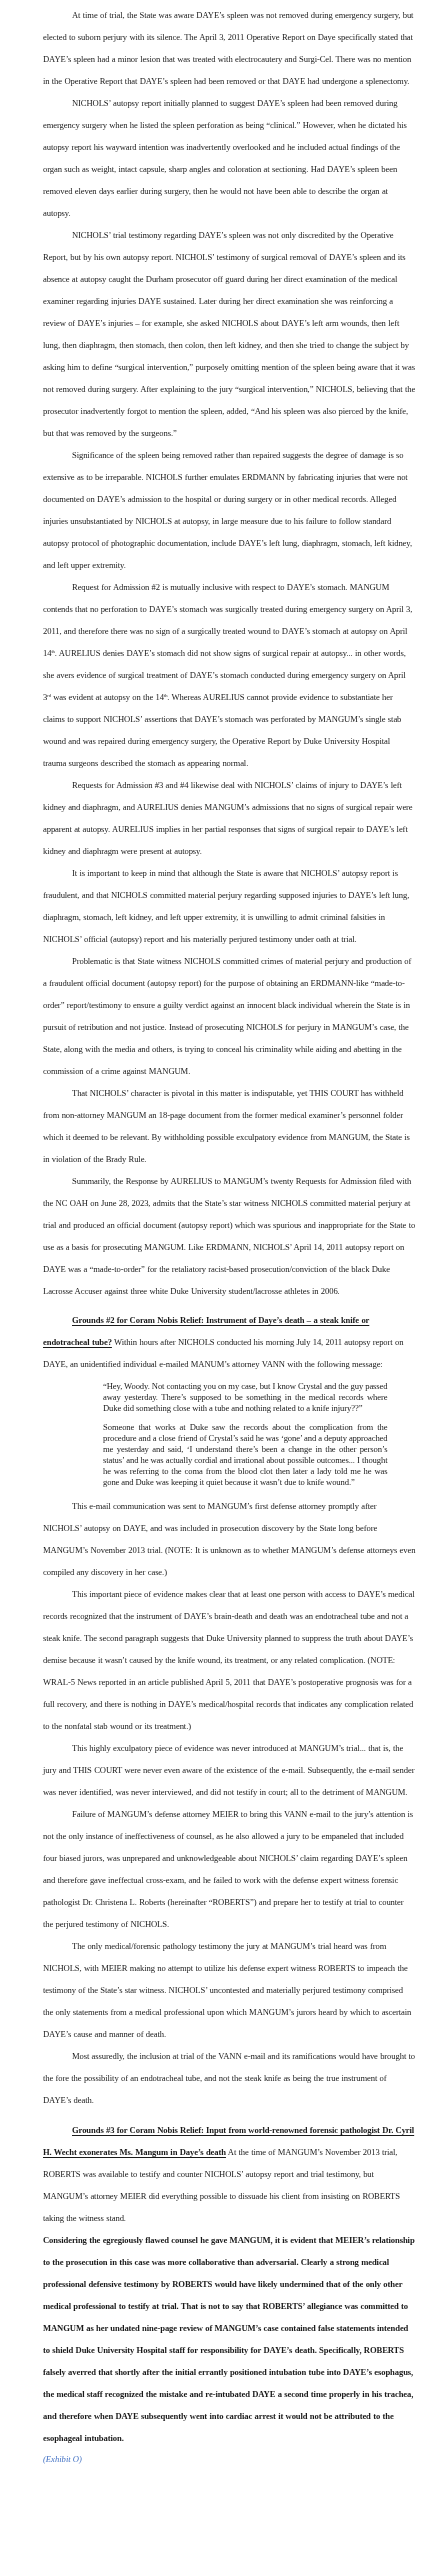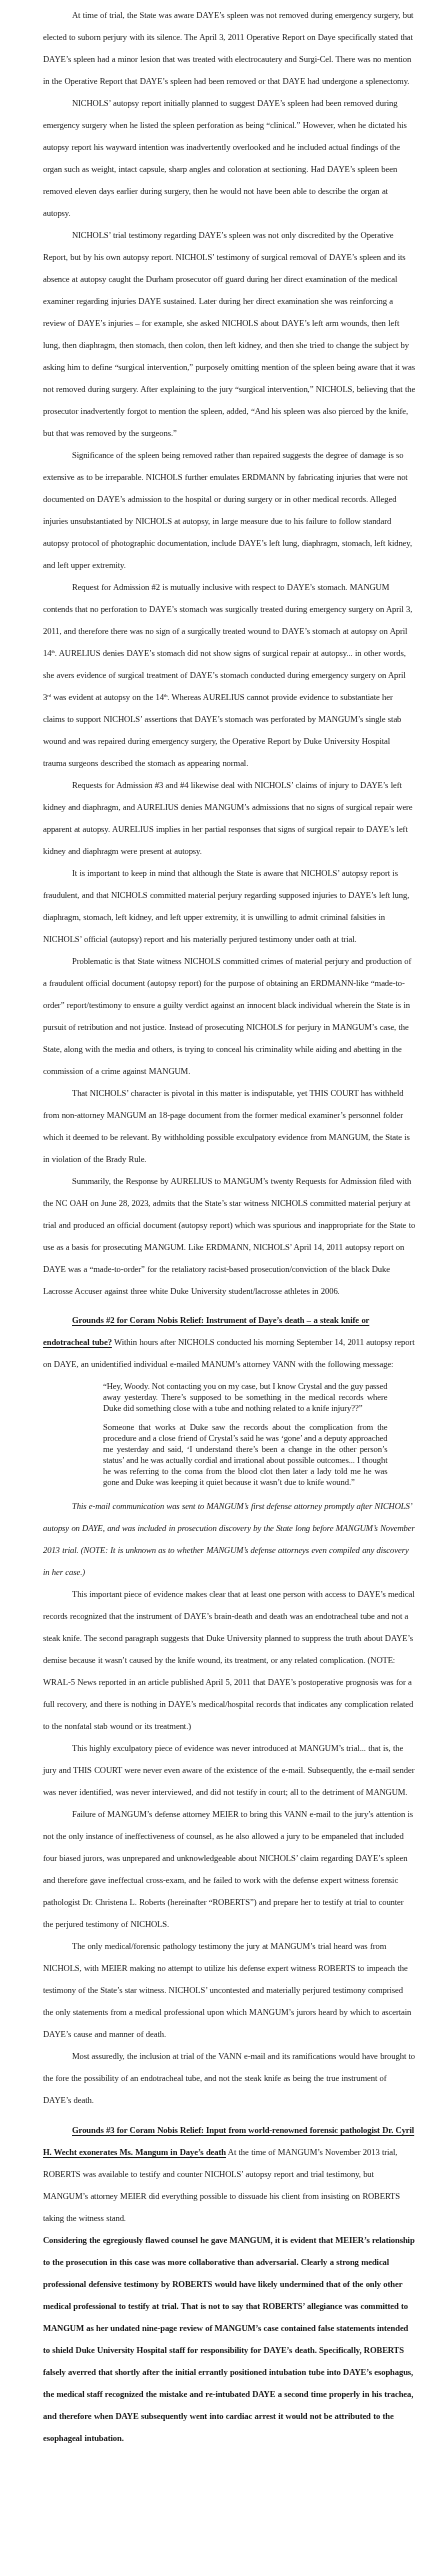--- a/index.html
+++ b/index.html
@@ -32,21 +32,21 @@
   }
   sup { font-size: 4.6px; line-height: 0; vertical-align: 3.1px; }
   .quote {
     margin: 6.2px 28px 0 60px;
     font-size: 8.6px;
     line-height: 11px;
     letter-spacing: -0.1px;
     text-align: justify;
   }
   .quote p { margin: 0 0 7.7px 0; }
-  .quote + p.para { margin-top: 1px; font-style: italic; }
+  .quote + p.para { margin-top: 1px; }
   .exhibit-link {
     display: block;
     font-style: italic;
     font-weight: normal;
     color: #4472c4;
     font-size: 8.6px;
     line-height: 20.6px;
     text-decoration: none;
     cursor: pointer;
   }
@@ -62,33 +62,34 @@
   <p class="para">Significance of the spleen being removed rather than repaired suggests the degree of damage is so extensive as to be irreparable.  NICHOLS further emulates ERDMANN by fabricating injuries that were not documented on DAYE’s admission to the hospital or during surgery or in other medical records.  Alleged injuries unsubstantiated by NICHOLS at autopsy, in large measure due to his failure to follow standard autopsy protocol of photographic documentation, include DAYE’s left lung, diaphragm, stomach, left kidney, and left upper extremity.</p>
 
   <p class="para"><span>Request for Admission #2 is mutually inclusive with respect to DAYE’s stomach. MANGUM contends that no perforation to DAYE’s stomach was surgically treated during emergency surgery on April 3, 2011, and therefore there was no sign of a surgically treated wound to DAYE’s stomach at autopsy on April 14</span><sup>th</sup><span>.  AURELIUS denies DAYE’s stomach did not show signs of surgical repair at autopsy... in other words, she avers evidence of surgical treatment of DAYE’s stomach conducted during emergency surgery on April 3</span><sup>rd</sup><span> was evident at autopsy on the 14</span><sup>th</sup><span>.  Whereas AURELIUS cannot provide evidence to substantiate her claims to support NICHOLS’ assertions that DAYE’s stomach was perforated by MANGUM’s single stab wound and was repaired during emergency surgery, the Operative Report by Duke University Hospital trauma surgeons described the stomach as appearing normal.</span></p>
 
   <p class="para">Requests for Admission #3 and #4 likewise deal with NICHOLS’ claims of injury to DAYE’s left kidney and diaphragm, and AURELIUS denies MANGUM’s admissions that no signs of surgical repair were apparent at autopsy.  AURELIUS implies in her partial responses that signs of surgical repair to DAYE’s left kidney and diaphragm were present at autopsy.</p>
   <p class="para">It is important to keep in mind that although the State is aware that NICHOLS’ autopsy report is fraudulent, and that NICHOLS committed material perjury regarding supposed injuries to DAYE’s left lung, diaphragm, stomach, left kidney, and left upper extremity, it is unwilling to admit criminal falsities in NICHOLS’ official (autopsy) report and his materially perjured testimony under oath at trial.</p>
   <p class="para">Problematic is that State witness NICHOLS committed crimes of material perjury and production of a fraudulent official document (autopsy report) for the purpose of obtaining an ERDMANN-like “made-to-order” report/testimony to ensure a guilty verdict against an innocent black individual wherein the State is in pursuit of retribution and not justice.  Instead of prosecuting NICHOLS for perjury in MANGUM’s case, the State, along with the media and others, is trying to conceal his criminality while aiding and abetting in the commission of a crime against MANGUM.</p>
   <p class="para">That NICHOLS’ character is pivotal in this matter is indisputable, yet THIS COURT has withheld from non-attorney MANGUM an 18-page document from the former medical examiner’s personnel folder which it deemed to be relevant.  By withholding possible exculpatory evidence from MANGUM, the State is in violation of the Brady Rule.</p>
   <p class="para">Summarily, the Response by AURELIUS to MANGUM’s twenty Requests for Admission filed with the NC OAH on June 28, 2023, admits that the State’s star witness NICHOLS committed material perjury at trial and produced an official document (autopsy report) which was spurious and inappropriate for the State to use as a basis for prosecuting MANGUM.   Like ERDMANN, NICHOLS’ April 14, 2011 autopsy report on DAYE was a “made-to-order” for the retaliatory racist-based prosecution/conviction of the black Duke Lacrosse Accuser against three white Duke University student/lacrosse athletes in 2006.</p>
 
-  <p class="para heading-para"><span class="heading">Grounds #2 for Coram Nobis Relief:  Instrument of Daye’s death – a steak knife or endotracheal tube?</span><span>   Within hours after NICHOLS conducted his morning September 14, 2011 autopsy report on DAYE, an unidentified individual e-mailed MANUM’s attorney VANN with the following message:</span></p>
+  <p class="para heading-para"><span class="heading">Grounds #2 for Coram Nobis Relief:  Instrument of Daye’s death – a steak knife or endotracheal tube?</span><span>   Within hours after NICHOLS conducted his morning July 14, 2011 autopsy report on DAYE, an unidentified individual e-mailed MANUM’s attorney VANN with the following message:</span></p>
 
   <div class="quote">
     <p>“Hey, Woody.   Not contacting you on my case, but I know Crystal and the guy passed away yesterday.  There’s supposed to be something in the medical records where Duke did something close with a tube and nothing related to a knife injury??”</p>
     <p>Someone that works at Duke saw the records about the complication from the procedure and a close friend of Crystal’s said he was ‘gone’ and a deputy approached me yesterday and said, ‘I understand there’s been a change in the other person’s status’ and he was actually cordial and irrational about possible outcomes... I thought he was referring to the coma from the blood clot then later a lady told me he was gone and Duke was keeping it quiet because it wasn’t due to knife wound.”</p>
   </div>
 
   <p class="para">This e-mail communication was sent to MANGUM’s first defense attorney promptly after NICHOLS’ autopsy on DAYE, and was included in prosecution discovery by the State long before MANGUM’s November 2013 trial.  (NOTE:  It is unknown as to whether MANGUM’s defense attorneys even compiled any discovery in her case.)</p>
   <p class="para">This important piece of evidence makes clear that at least one person with access to DAYE’s medical records recognized that the instrument of DAYE’s brain-death and death was an endotracheal tube and not a steak knife.  The second paragraph suggests that Duke University planned to suppress the truth about DAYE’s demise because it wasn’t caused by the knife wound, its treatment, or any related complication.  (NOTE:  WRAL-5 News reported in an article published April 5, 2011 that DAYE’s postoperative prognosis was for a full recovery, and there is nothing in DAYE’s medical/hospital records that indicates any complication related to the nonfatal stab wound or its treatment.)</p>
   <p class="para">This highly exculpatory piece of evidence was never introduced at MANGUM’s trial... that is, the jury and THIS COURT were never even aware of the existence of the e-mail. Subsequently, the e-mail sender was never identified, was never interviewed, and did not testify in court; all to the detriment of MANGUM.</p>
   <p class="para">Failure of MANGUM’s defense attorney MEIER to bring this VANN e-mail to the jury’s attention is not the only instance of ineffectiveness of counsel, as he also allowed a jury to be empaneled that included four biased jurors, was unprepared and unknowledgeable about NICHOLS’ claim regarding DAYE’s spleen and therefore gave ineffectual cross-exam, and he failed to work with the defense expert witness forensic pathologist Dr. Christena L. Roberts (hereinafter “ROBERTS”) and prepare her to testify at trial to counter the perjured testimony of NICHOLS.</p>
   <p class="para">The only medical/forensic pathology testimony the jury at MANGUM’s trial heard was from NICHOLS, with MEIER making no attempt to utilize his defense expert witness ROBERTS to impeach the testimony of the State’s star witness.  NICHOLS’ uncontested and materially perjured testimony comprised the only statements from a medical professional upon which MANGUM’s jurors heard by which to ascertain DAYE’s cause and manner of death.</p>
   <p class="para">Most assuredly, the inclusion at trial of the VANN e-mail and its ramifications would have brought to the fore the possibility of an endotracheal tube, and not the steak knife as being the true instrument of DAYE’s death.</p>
 
   <p class="para heading-para"><span class="heading">Grounds #3 for Coram Nobis Relief:  Input from world-renowned forensic pathologist Dr. Cyril H. Wecht exonerates Ms. Mangum in Daye’s death</span><span>     At the time of MANGUM’s November 2013 trial, ROBERTS was available to testify and counter NICHOLS’ autopsy report and trial testimony, but MANGUM’s attorney MEIER did everything possible to dissuade his client from insisting on ROBERTS taking the witness stand.</span></p>
 
   <p class="para noindent">Considering the egregiously flawed counsel he gave MANGUM, it is evident that MEIER’s relationship to the prosecution in this case was more collaborative than adversarial.  Clearly a strong medical professional defensive testimony by ROBERTS would have likely undermined that of the only other medical professional to testify at trial.  That is not to say that ROBERTS’ allegiance was committed to MANGUM as her undated nine-page review of MANGUM’s case contained false statements intended to shield Duke University Hospital staff for responsibility for DAYE’s death.  Specifically, ROBERTS falsely averred that shortly after the initial errantly positioned intubation tube into DAYE’s esophagus, the medical staff recognized the mistake and re-intubated DAYE a second time properly in his trachea, and therefore when DAYE subsequently went into cardiac arrest it would not be attributed to the esophageal intubation.</p>
 
+  <a class="exhibit-link">(Exhibit O)</a>
 
 </div>
 
 
 </body></html>

